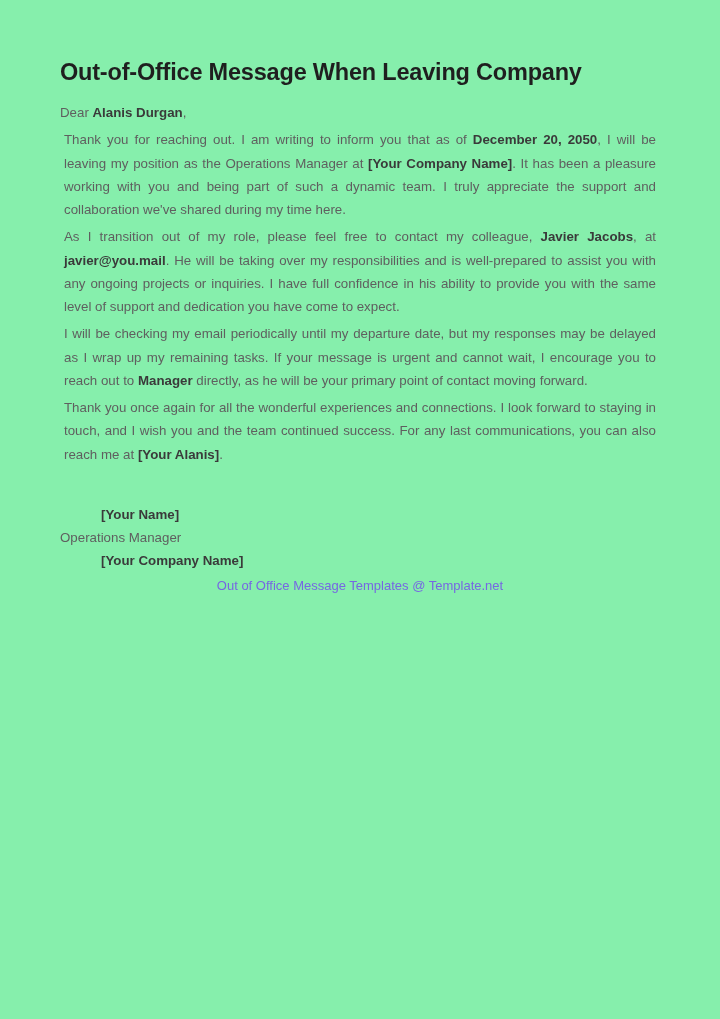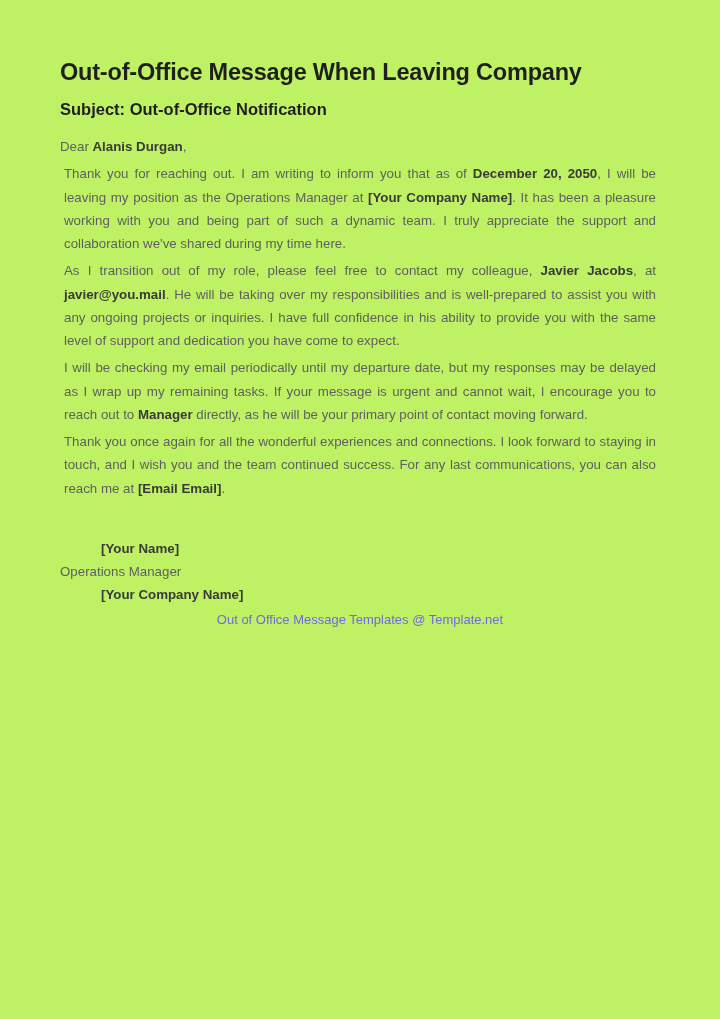--- a/index.html
+++ b/index.html
@@ -12,21 +12,21 @@
     height: 1019px;
     position: relative;
     font-family: "Liberation Sans", "DejaVu Sans", sans-serif;
     overflow: hidden;
   }
   .page {
     box-sizing: border-box;
     width: 720px;
     height: 1019px;
     padding: 58px 60px 0 60px;
-    background: #bef264;
+    background: #86efac;
   }
   .doc-title {
     margin: 0;
     font-size: 23.5px;
     font-weight: bold;
     color: #1f1f1f;
     letter-spacing: -0.2px;
     line-height: 28px;
     white-space: nowrap;
   }
@@ -74,31 +74,30 @@
     cursor: pointer;
   }
 </style>
 </head>
 <body>
 
 <div class="page">
 
   <h1 class="doc-title">Out-of-Office Message When Leaving Company</h1>
 
-  <h2 class="doc-subject">Subject: Out-of-Office Notification</h2>
 
   <div class="letter-body">
 
     <div class="salutation"><span>Dear </span><span class="b">Alanis Durgan</span><span>,</span></div>
 
     <div>
         <p class="para"><span>Thank you for reaching out. I am writing to inform you that as of </span><span class="b">December 20, 2050</span><span>, I will be leaving my position as the Operations Manager at </span><span class="b">[Your Company Name]</span><span>. It has been a pleasure working with you and being part of such a dynamic team. I truly appreciate the support and collaboration we've shared during my time here.</span></p>
         <p class="para"><span>As I transition out of my role, please feel free to contact my colleague, </span><span class="b">Javier Jacobs</span><span>, at </span><span class="b">javier@you.mail</span><span>. He will be taking over my responsibilities and is well-prepared to assist you with any ongoing projects or inquiries. I have full confidence in his ability to provide you with the same level of support and dedication you have come to expect.</span></p>
         <p class="para"><span>I will be checking my email periodically until my departure date, but my responses may be delayed as I wrap up my remaining tasks. If your message is urgent and cannot wait, I encourage you to reach out to </span><span class="b">Manager</span><span> directly, as he will be your primary point of contact moving forward.</span></p>
-        <p class="para"><span>Thank you once again for all the wonderful experiences and connections. I look forward to staying in touch, and I wish you and the team continued success. For any last communications, you can also reach me at </span><span class="b">[Email Email]</span><span>.</span></p>
+        <p class="para"><span>Thank you once again for all the wonderful experiences and connections. I look forward to staying in touch, and I wish you and the team continued success. For any last communications, you can also reach me at </span><span class="b">[Your Alanis]</span><span>.</span></p>
       </div>
 
 
     <div class="sig-spacer"></div>
 
     <div class="sig-line sig-name">[Your Name]</div>
     <div class="sig-line sig-role">Operations Manager</div>
     <div class="sig-line sig-company">[Your Company Name]</div>
 
     <div class="doc-footer">

